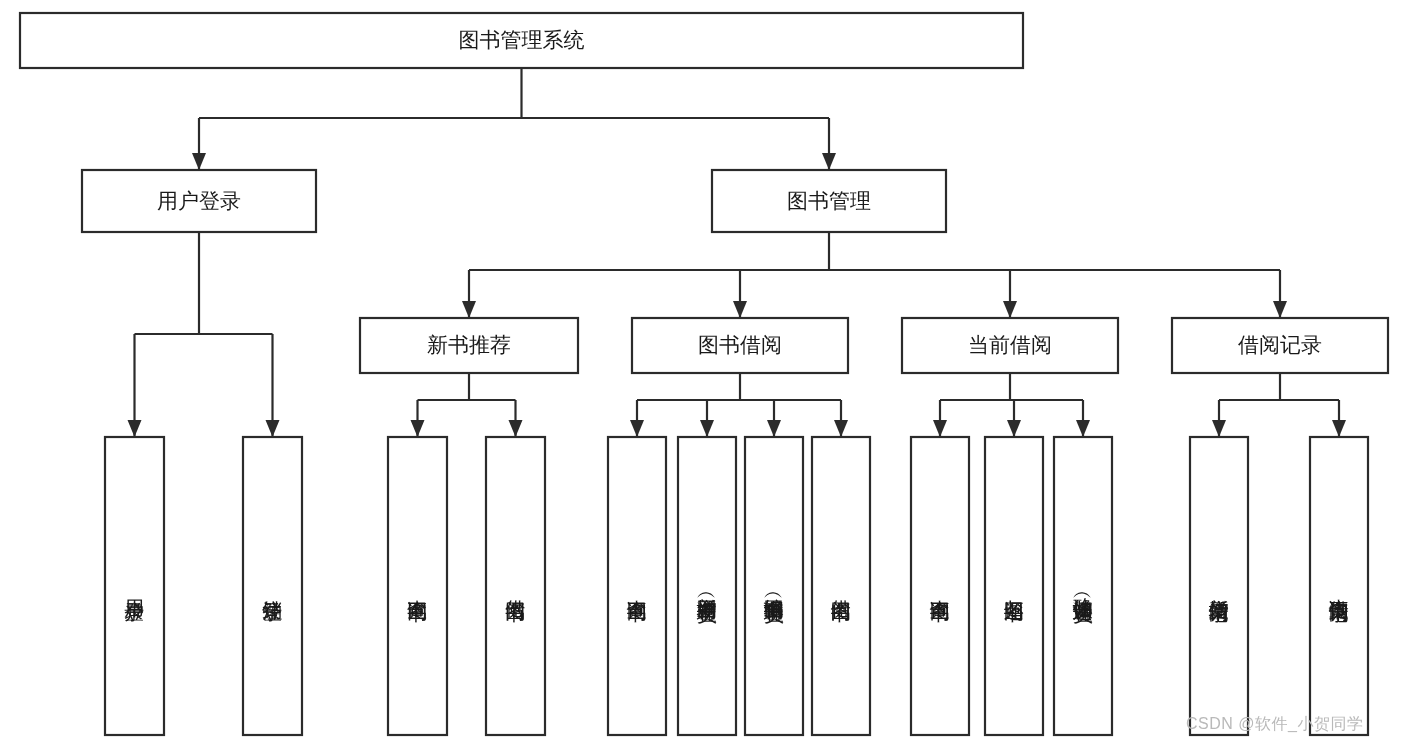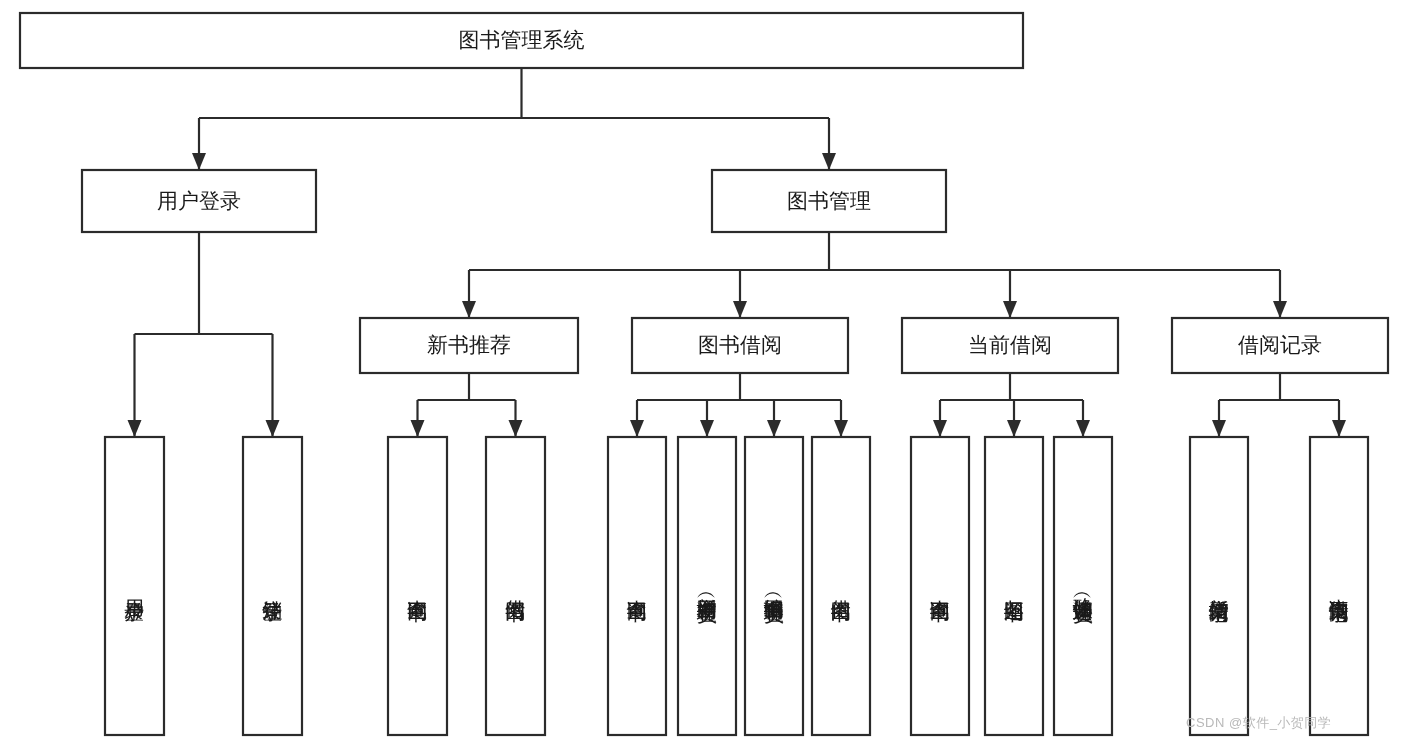--- a/index.html
+++ b/index.html
@@ -57,21 +57,21 @@
     line-height: 1.02;
     color: #1a1a1a;
     letter-spacing: 1px;
     text-align: center;
     white-space: nowrap;
     pointer-events: none;
   }
   .watermark {
     position: absolute;
     font-family: "Liberation Sans", "DejaVu Sans", sans-serif;
-    font-size: 13px;
+    font-size: 16px;
     color: #b9b9b9;
     white-space: nowrap;
     letter-spacing: 0.5px;
   }
 </style>
 </head>
 <body>
 
 <div id="diagram-root">
 

